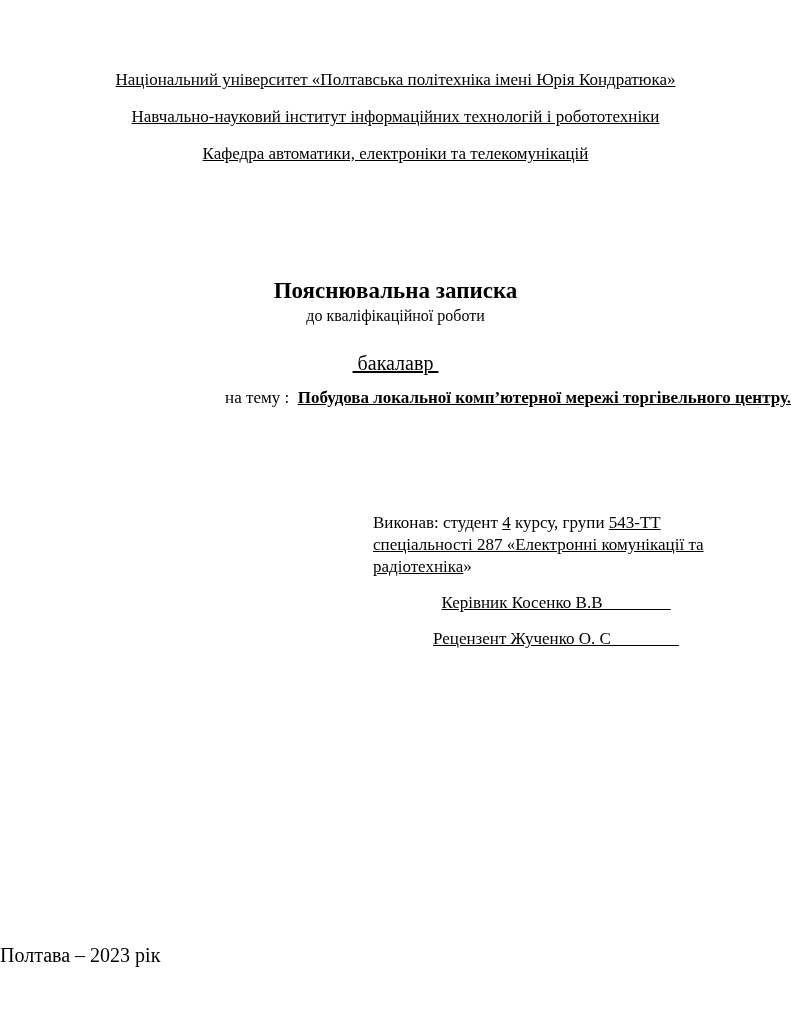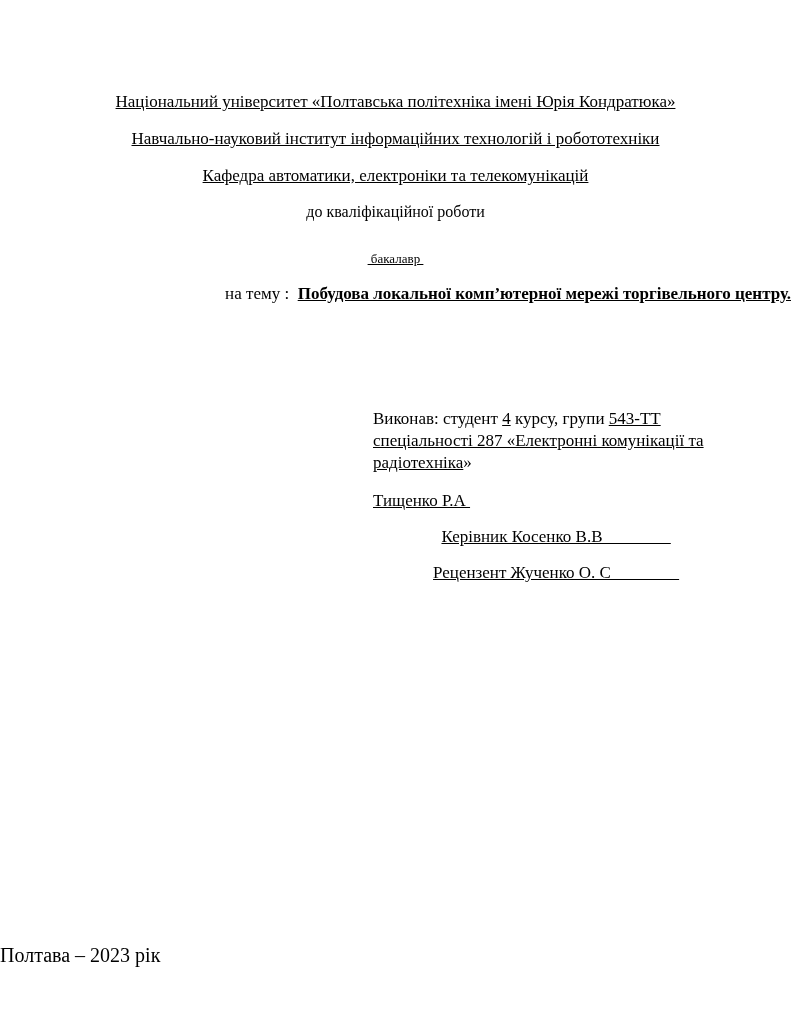--- a/index.html
+++ b/index.html
@@ -10,21 +10,21 @@
     margin: 0 auto;
     font-family: "Liberation Serif", "DejaVu Serif", serif;
     color: #000000;
     position: relative;
     overflow: hidden;
   }
   .page {
     width: 791px;
     height: 1024px;
     position: relative;
-    padding-top: 90px;
+    padding-top: 68px;
   }
   .center { text-align: center; }
   .u { text-decoration: underline; }
   .b { font-weight: bold; }
   .pre { white-space: pre; }
 
   .header-line {
     font-size: 17px;
     line-height: 23px;
     margin-bottom: 14px;
@@ -34,21 +34,21 @@
     font-size: 23px;
     font-weight: bold;
     line-height: 28px;
   }
   .doc-subtitle {
     font-size: 16px;
     line-height: 22px;
   }
   .degree-line {
     margin-top: 25px;
-    font-size: 13px;
+    font-size: 20px;
     line-height: 22px;
   }
   .topic-line {
     margin-top: 12px;
     font-size: 17px;
     line-height: 23px;
     text-align: right;
   }
   .author-block {
     margin-top: 103px;
@@ -80,33 +80,33 @@
 </style>
 </head>
 <body>
 
 <div class="page">
 
   <div class="header-line center u">Національний університет «Полтавська політехніка імені Юрія Кондратюка»</div>
   <div class="header-line center u">Навчально-науковий інститут інформаційних технологій і робототехніки</div>
   <div class="header-line center u">Кафедра автоматики, електроніки та телекомунікацій</div>
 
+  <div class="doc-title center">Пояснювальна записка</div>
 
   <div class="doc-subtitle center">до кваліфікаційної роботи</div>
 
   <div class="degree-line center"><span class="u pre"> бакалавр </span></div>
 
   <div class="topic-line center"><span class="pre">на тему :  </span><span class="b u">Побудова локальної комп’ютерної мережі торгівельного центру.</span></div>
 
   <div class="author-block">
     <span class="line"><span>Виконав: студент </span><span class="u">4</span><span> курсу, групи </span><span class="u">543-ТТ</span></span>
     <span class="line"><span class="u">спеціальності 287 «Електронні комунікації та</span></span>
     <span class="line"><span class="u">радіотехніка</span><span>»</span></span>
 
-    <div class="author-name"><span class="u pre">Тищенко Р.А </span></div>
 
     <div class="supervisor-line"><span class="u">Керівник Косенко В.В________</span></div>
 
     <div class="reviewer-line"><span class="u">Рецензент Жученко О. С________</span></div>
   </div>
 
   <div class="footer-line">Полтава – 2023 рік</div>
 
 </div>
 

